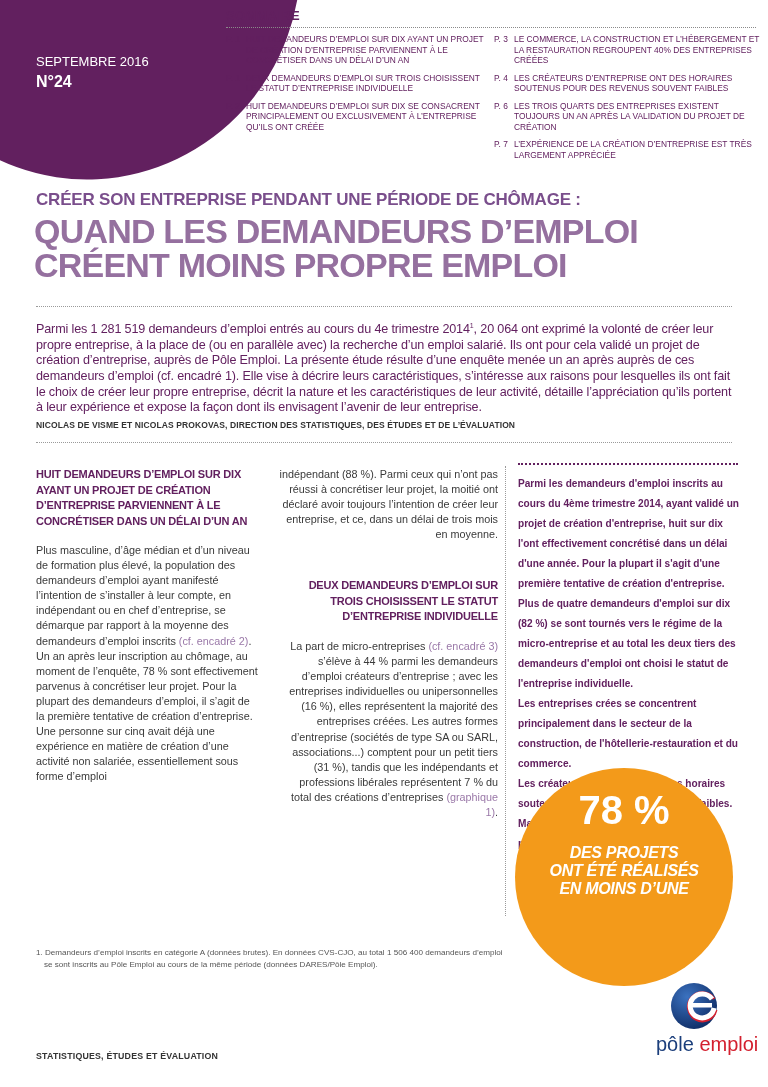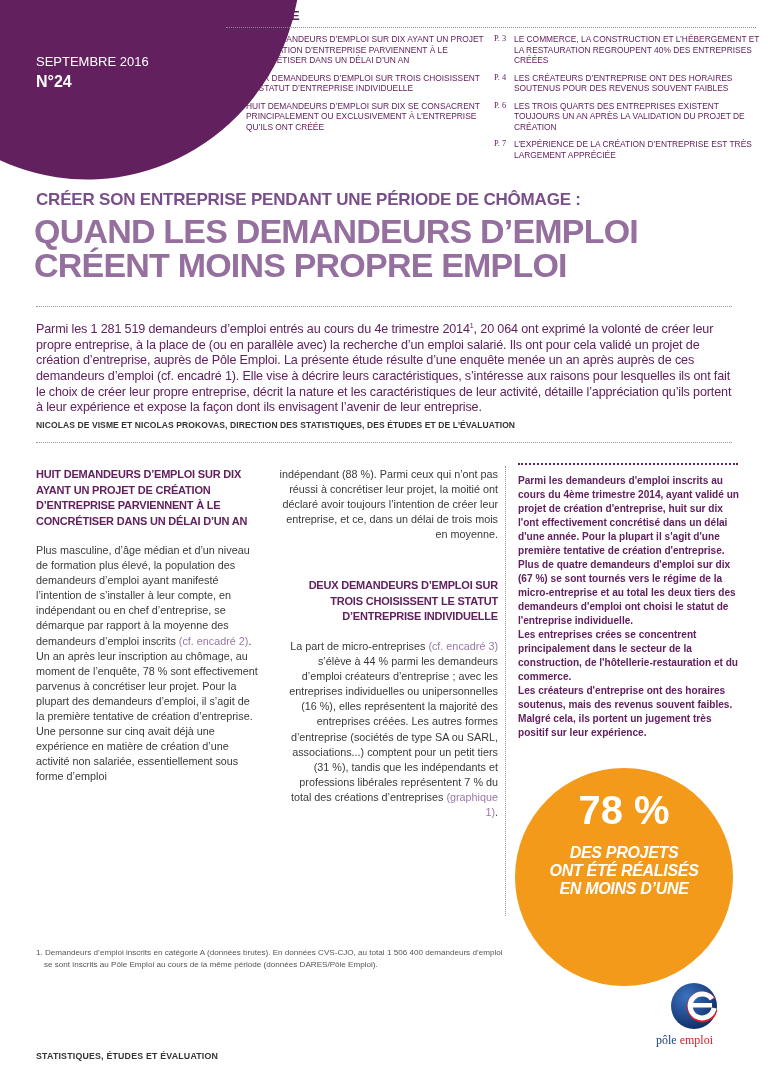--- a/index.html
+++ b/index.html
@@ -17,56 +17,56 @@
   .series-title { font-size: 16px; font-weight: bold; line-height: 18px; letter-spacing: 0.2px; }
   .issue-date { font-size: 13px; margin-top: 12px; line-height: 16px; }
   .issue-num { font-size: 16px; font-weight: bold; margin-top: 3px; }
 
   .sommaire-title { position: absolute; left: 226px; top: 8px; font-size: 13px; font-weight: bold; color: #62205f; letter-spacing: 0.3px; }
   .sommaire-rule { position: absolute; left: 226px; top: 27px; width: 530px; border-top: 1px dotted #8a8a8a; }
   .sommaire-col { position: absolute; top: 34px; }
   .sommaire-col.left { left: 226px; width: 260px; }
   .sommaire-col.right { left: 494px; width: 270px; }
   .som-item { display: flex; font-size: 8.4px; line-height: 10.5px; color: #62205f; margin-bottom: 7px; text-transform: uppercase; }
-  .som-page { width: 20px; flex-shrink: 0; font-family: Liberation Serif, serif; }
+  .som-page { width: 20px; flex-shrink: 0; }
   .som-text { flex: 1; }
 
   .kicker { position: absolute; left: 36px; top: 190px; font-size: 17px; font-weight: bold; color: #7a4e8c; letter-spacing: -0.2px; text-align: center; }
   .headline { position: absolute; left: 34px; top: 214px; font-size: 34px; font-weight: bold; color: #95709f; line-height: 34px; letter-spacing: -0.8px; }
   .rule-dotted { position: absolute; left: 36px; width: 696px; border-top: 1px dotted #9a9a9a; }
 
   .lead { position: absolute; left: 36px; top: 318px; width: 700px; font-size: 12.6px; line-height: 15.6px; color: #62205f; letter-spacing: -0.15px; }
   .lead sup { font-size: 7px; }
   .authors { position: absolute; left: 36px; top: 420px; font-size: 8.5px; font-weight: bold; color: #333; letter-spacing: 0.1px; }
 
   .col { position: absolute; top: 467px; font-size: 10.8px; line-height: 15.1px; color: #3a3a3a; }
   .col1 { left: 36px; width: 225px; }
   .col2 { left: 276px; width: 222px; text-align: right; }
   .sec-head { font-size: 11px; font-weight: bold; color: #62205f; line-height: 15.5px; text-transform: uppercase; letter-spacing: -0.2px; }
   .para { margin-top: 14px; }
   .ref { color: #9a78a8; }
 
   .vdiv { position: absolute; left: 505px; top: 466px; height: 450px; border-left: 1px dotted #9a9a9a; }
   .sidebar-top-dots { position: absolute; left: 518px; top: 463px; width: 220px; border-top: 2px dotted #62205f; }
-  .sidebar-box { position: absolute; left: 518px; top: 474px; width: 222px; font-size: 10.1px; line-height: 14px; font-weight: bold; color: #62205f; }
+  .sidebar-box { position: absolute; left: 518px; top: 474px; width: 222px; font-size: 10.1px; line-height: 20px; font-weight: bold; color: #62205f; }
 
   .stat-circle {
     position: absolute; left: 515px; top: 768px; width: 218px; height: 218px;
     border-radius: 50%; background: #f39a1a; color: #ffffff; text-align: center;
   }
   .stat-big { margin-top: 20px; font-size: 40px; font-weight: bold; line-height: 44px; }
   .stat-sub { margin-top: 12px; font-size: 16px; font-weight: bold; line-height: 18px; text-transform: uppercase; letter-spacing: -0.3px; font-style: italic; }
 
   .footnote { position: absolute; left: 36px; top: 947px; width: 470px; font-size: 8.1px; line-height: 12.2px; color: #555; padding-left: 8px; text-indent: -8px; }
 
   .footer-label { position: absolute; left: 36px; top: 1051px; font-size: 8.8px; font-weight: bold; color: #333; letter-spacing: 0.2px; }
 
   .logo { position: absolute; left: 656px; top: 980px; width: 100px; height: 82px; }
   .logo-mark { position: absolute; left: 14px; top: 0; width: 52px; height: 52px; }
-  .logo-text { position: absolute; left: 0; top: 53px; font-size: 12px; white-space: nowrap; font-family: Liberation Serif, serif; }
+  .logo-text { position: absolute; left: 0; top: 53px; font-size: 20px; white-space: nowrap; font-family: Liberation Sans, sans-serif; }
   .logo-text .a { color: #1c3f7c; }
   .logo-text .b { color: #d3202f; }
 </style>
 </head>
 <body>
 
 <div class="purple-blob"></div>
 
 <div class="cover-block">
   <div class="issue-date">SEPTEMBRE 2016</div>
@@ -131,21 +131,21 @@
   <div>indépendant (88 %). Parmi ceux qui n’ont pas réussi à concrétiser leur projet, la moitié ont déclaré avoir toujours l’intention de créer leur entreprise, et ce, dans un délai de trois mois en moyenne.</div>
   <div class="sec-head" style="margin-top:36px">Deux demandeurs d’emploi sur trois choisissent le statut d’entreprise individuelle</div>
   <div class="para"><span>La part de micro-entreprises </span><span class="ref">(cf. encadré 3)</span><span> s’élève à 44 % parmi les demandeurs d’emploi créateurs d’entreprise ; avec les entreprises individuelles ou unipersonnelles (16 %), elles représentent la majorité des entreprises créées. Les autres formes d’entreprise (sociétés de type SA ou SARL, associations...) comptent pour un petit tiers (31 %), tandis que les indépendants et professions libérales représentent 7 % du total des créations d’entreprises </span><span class="ref">(graphique 1)</span><span>.</span></div>
 </div>
 
 <div class="vdiv"></div>
 <div class="sidebar-top-dots"></div>
 
 <div class="sidebar-box">
   <div>Parmi les demandeurs d'emploi inscrits au cours du 4ème trimestre 2014, ayant validé un projet de création d'entreprise, huit sur dix l'ont effectivement concrétisé dans un délai d'une année. Pour la plupart il s'agit d'une première tentative de création d'entreprise.</div>
-  <div>Plus de quatre demandeurs d'emploi sur dix (67 %) se sont tournés vers le régime de la micro-entreprise et au total les deux tiers des demandeurs d'emploi ont choisi le statut de l'entreprise individuelle.</div>
+  <div>Plus de quatre demandeurs d'emploi sur dix (82 %) se sont tournés vers le régime de la micro-entreprise et au total les deux tiers des demandeurs d'emploi ont choisi le statut de l'entreprise individuelle.</div>
   <div>Les entreprises crées se concentrent principalement dans le secteur de la construction, de l'hôtellerie-restauration et du commerce.</div>
   <div>Les créateurs d'entreprise ont des horaires soutenus, mais des revenus souvent faibles. Malgré cela, ils portent un jugement très positif sur leur expérience.</div>
 </div>
 
 <div class="stat-circle">
   <div class="stat-big">78 %</div>
   <div class="stat-sub">
     <div>DES PROJETS</div>
     <div>ONT ÉTÉ RÉALISÉS</div>
     <div>EN MOINS D’UNE</div>

